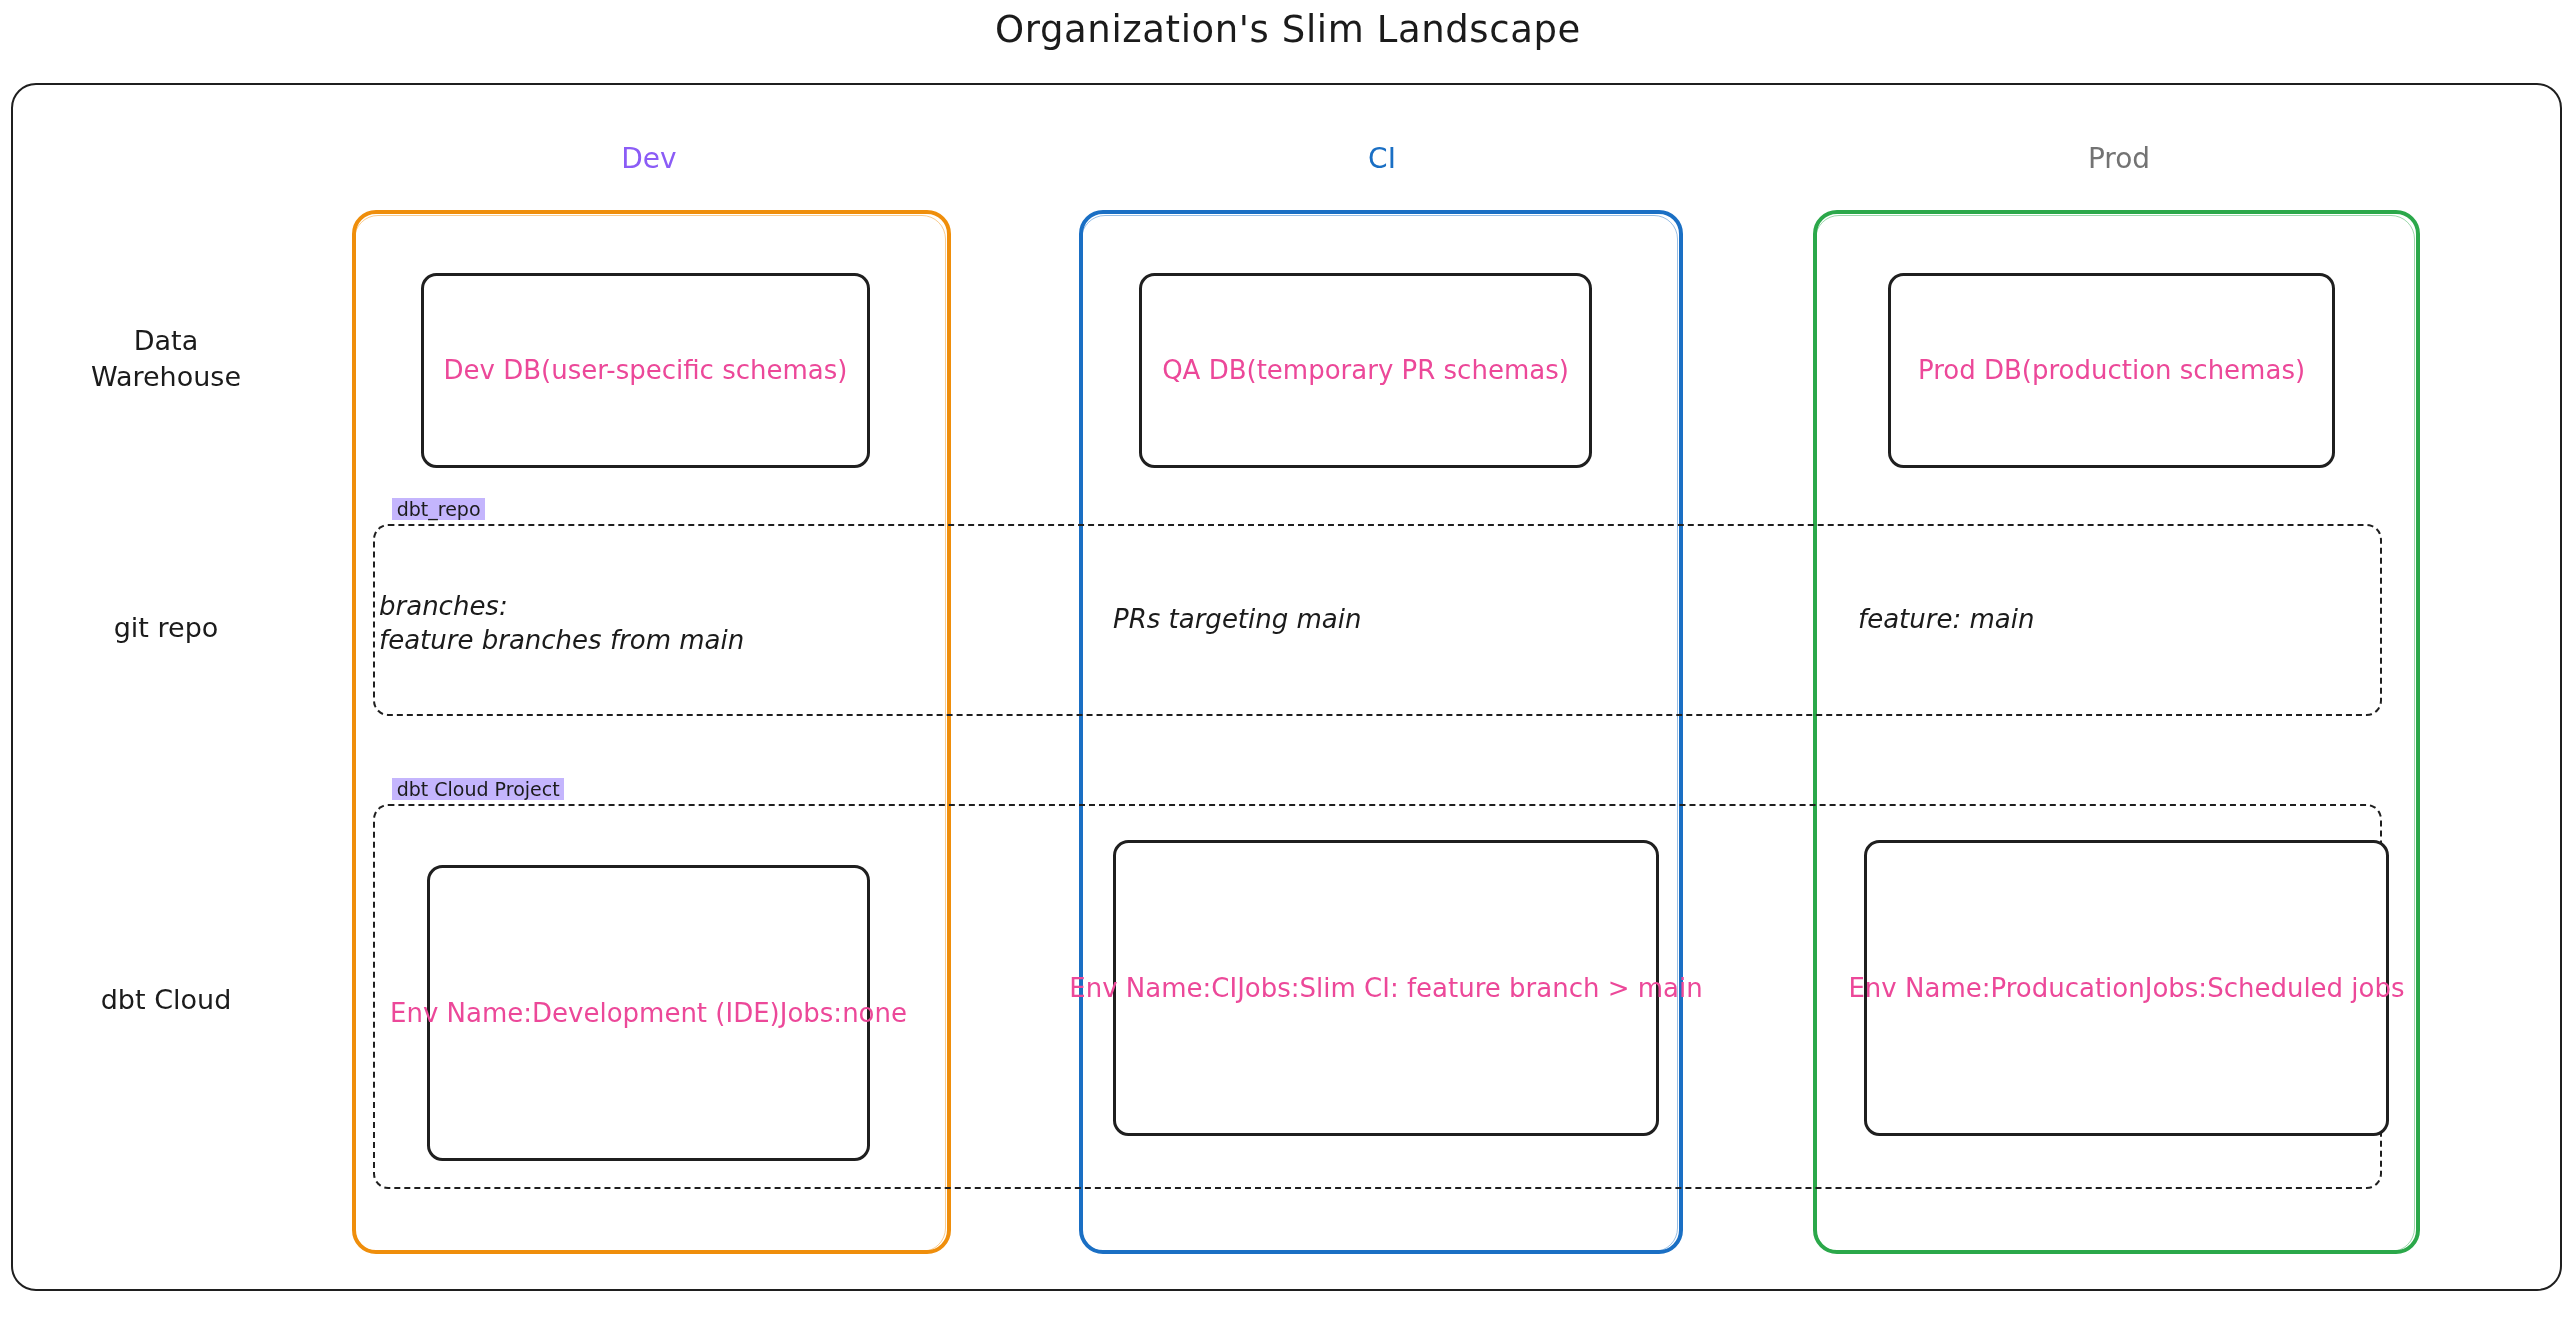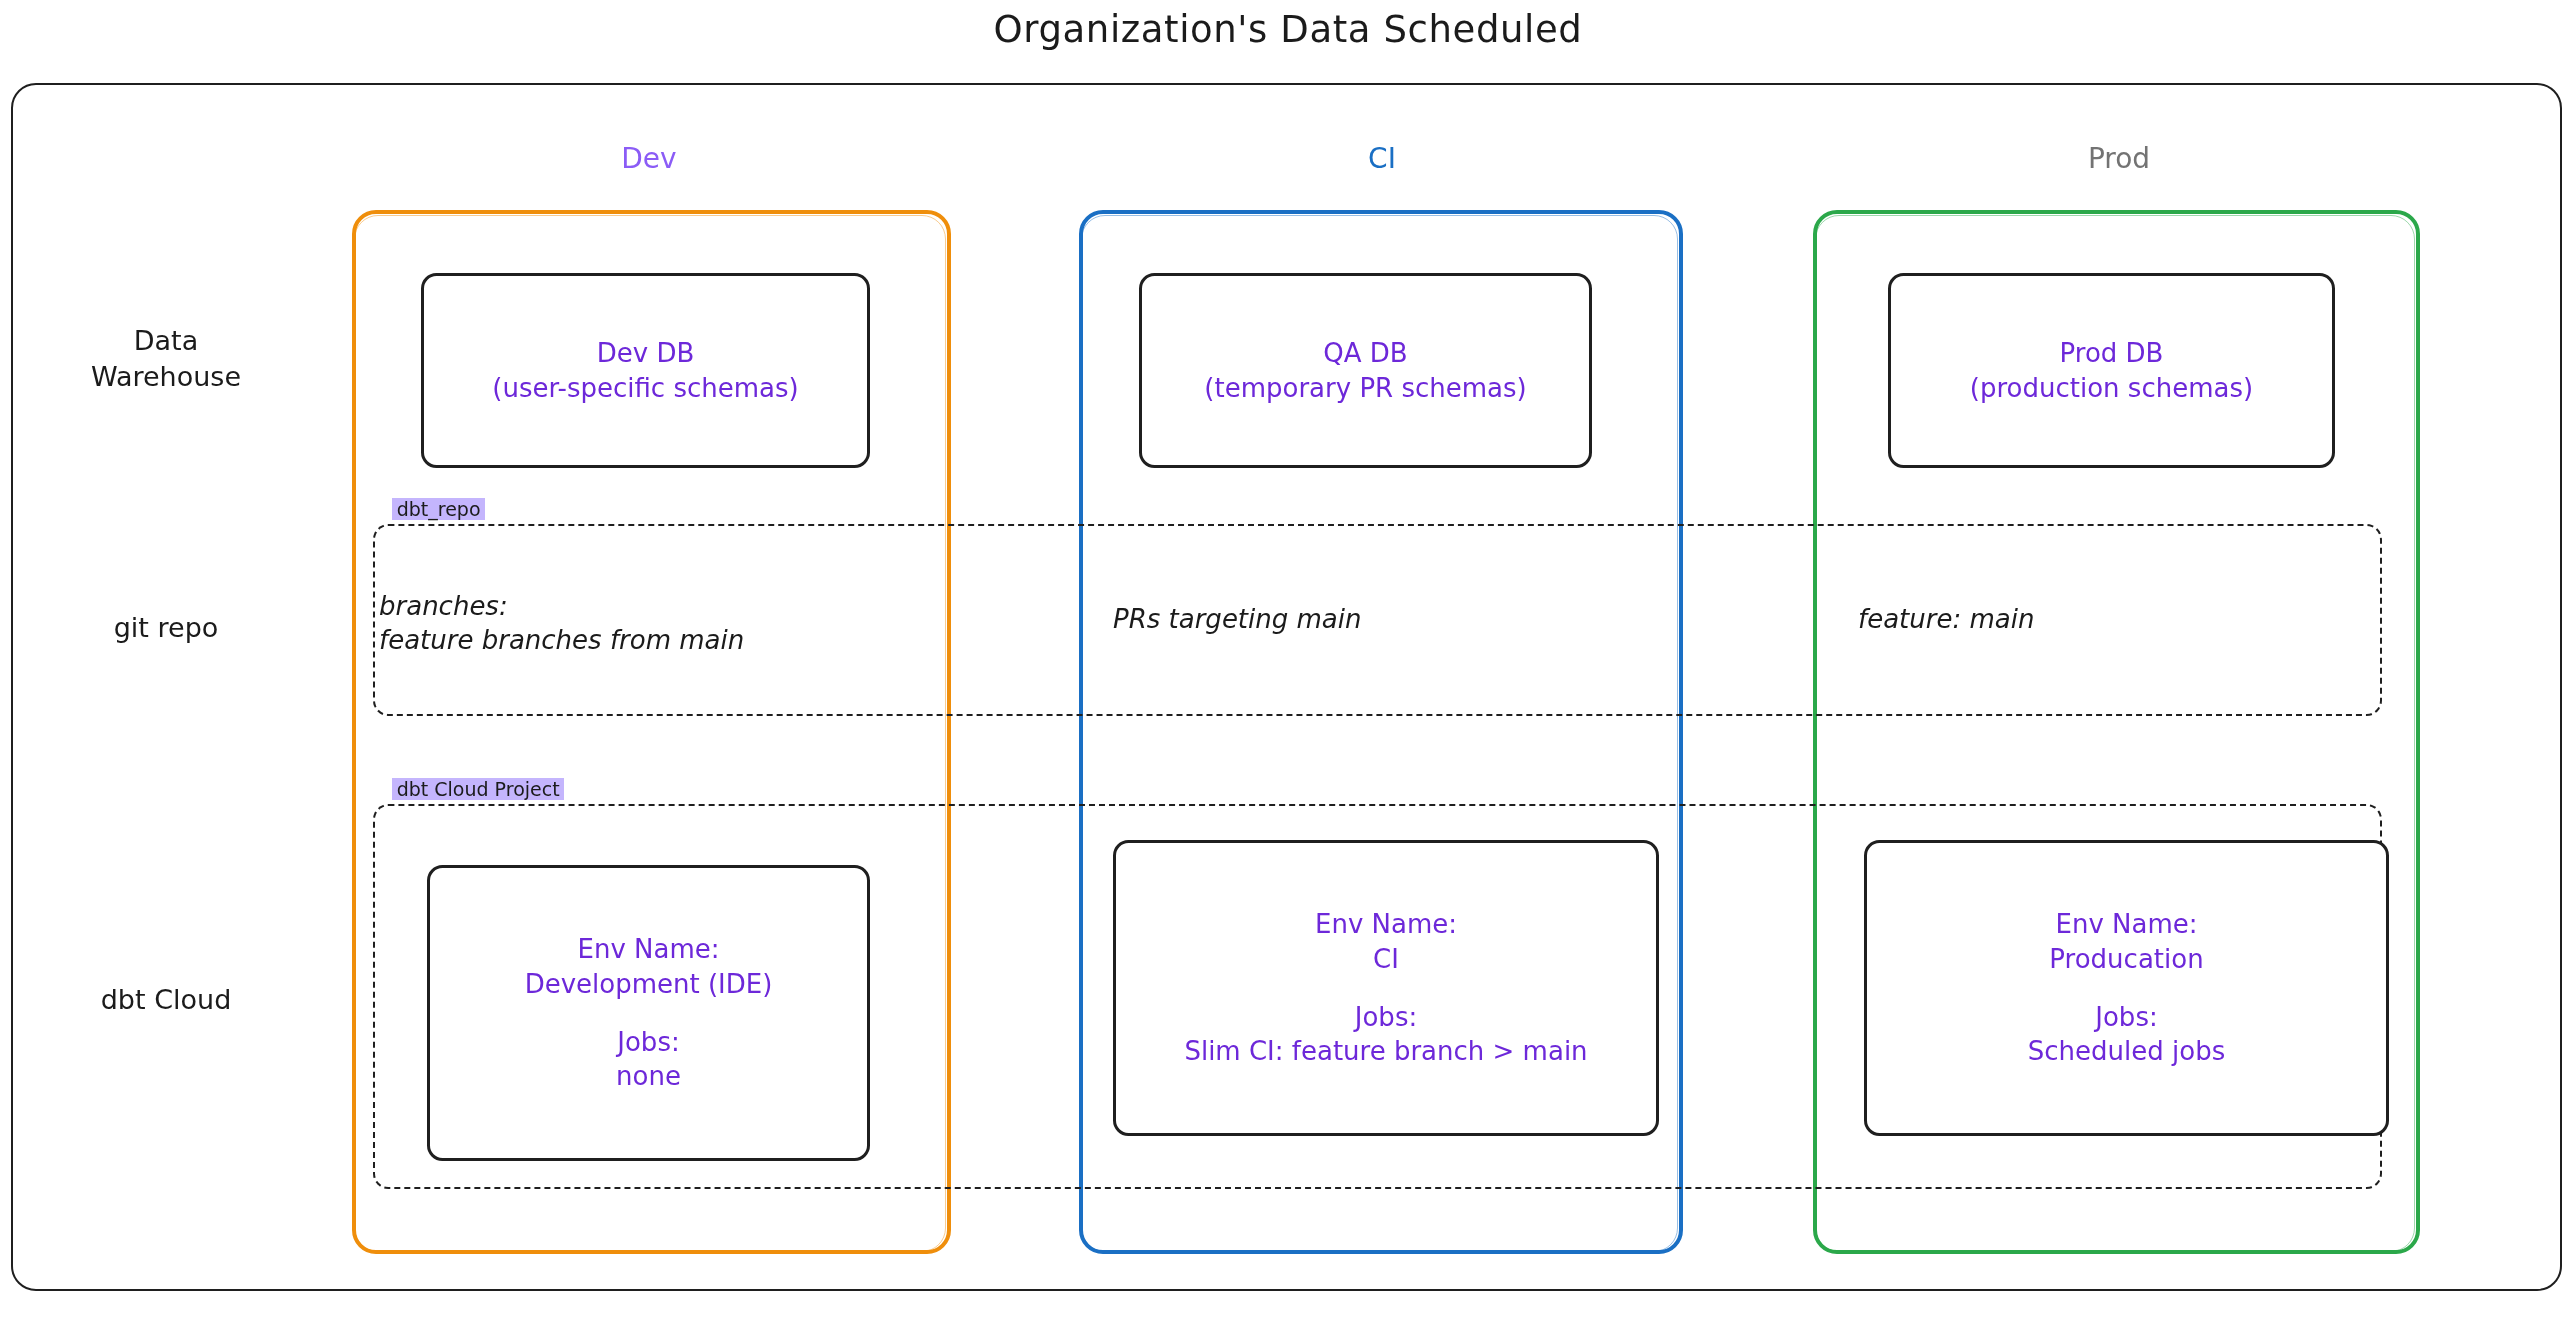--- a/index.html
+++ b/index.html
@@ -90,27 +90,27 @@
   .group-label.project{left:392px; top:778px;}
 
   
   .node-box{
     position:absolute;
     border:3px solid #1f1f1f;
     border-radius:15.4px;
     box-sizing:border-box;
     background:#ffffff;
     display:flex;
-    flex-direction:column;
+    flex-direction:row;
     align-items:center;
     justify-content:center;
     text-align:center;
     font-size:26px;
     line-height:1.32;
-    color:#6d28d9;
+    color:#ec4899;
     padding:6px 10.7px;
   }
   .node-box .ln{display:block;white-space:nowrap;}
 
   
   .wh-dev {left:421px;  top:273px;  width:449px; height:195px;}
   .wh-ci  {left:1139px; top:273px;  width:453px; height:195px;}
   .wh-prod{left:1888px; top:273px;  width:447px; height:195px;}
 
   
@@ -145,21 +145,21 @@
   }
   .env-col.dev {color:#ef8e0b;}
   .env-col.ci  {color:#1a6fc4;}
   .env-col.prod{color:#2ba84a;}
 </style>
 </head>
 <body>
 
 <div class="canvas">
 
-  <div class="title">Organization's Data Scheduled</div>
+  <div class="title">Organization's Slim Landscape</div>
 
   <div class="outer-frame"></div>
 
   <div class="col-header dev">Dev</div>
   <div class="col-header ci">CI</div>
   <div class="col-header prod">Prod</div>
 
   <div class="env-col dev"></div>
   <div class="env-col ci"></div>
   <div class="env-col prod"></div>

